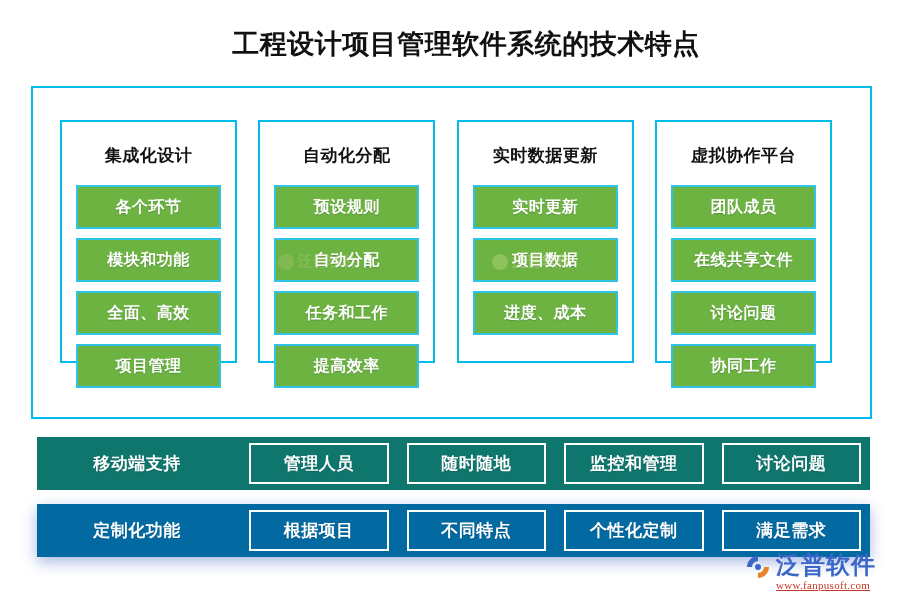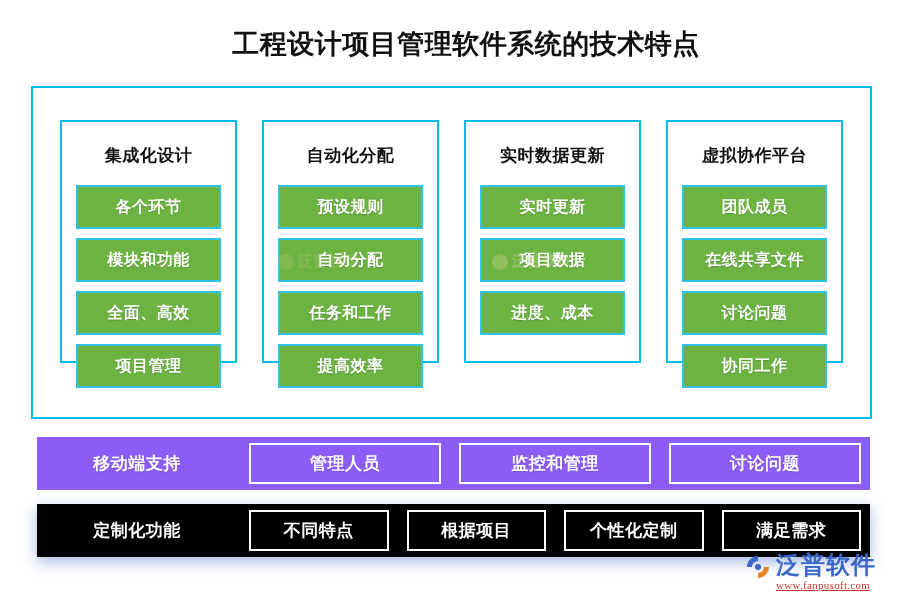--- a/index.html
+++ b/index.html
@@ -50,21 +50,21 @@
 
   
   .columns {
     position: absolute;
     left: 31px;
     top: 86px;
     width: 841px;
     height: 291px;
     display: flex;
     justify-content: space-between;
-    padding: 34px 29px 14px 29px;
+    padding: 34px 40px 14px 29px;
     box-sizing: border-box;
   }
   .column {
     width: 177px;
     border: 2px solid #00bcea;
     box-sizing: border-box;
     background: transparent;
     display: flex;
     flex-direction: column;
     align-items: center;
@@ -105,25 +105,25 @@
     position: absolute;
     left: 37px;
     width: 833px;
     height: 53px;
     display: flex;
     align-items: center;
     box-sizing: border-box;
   }
   .bar-1 {
     top: 437px;
-    background: #8b5cf6;
+    background: #0f766e;
   }
   .bar-2 {
     top: 504px;
-    background: #000000;
+    background: #0369a1;
     box-shadow: 0 5px 14px rgba(60,100,190,0.45);
   }
   .bar-label {
     width: 200px;
     text-align: center;
     font-size: 17px;
     font-weight: bold;
     color: #ffffff;
     white-space: nowrap;
     letter-spacing: 0.5px;
@@ -298,30 +298,31 @@
 
   <div class="watermark-right">
     <span class="wm-mark"></span>
     <span class="wm-text">泛普软件</span>
   </div>
 
   <div class="bar bar-1">
     <div class="bar-label">移动端支持</div>
     <div class="bar-items">
       <div class="bar-chip">管理人员</div>
+      <div class="bar-chip">随时随地</div>
       <div class="bar-chip">监控和管理</div>
       <div class="bar-chip">讨论问题</div>
     </div>
   </div>
 
   <div class="bar bar-2">
     <div class="bar-label">定制化功能</div>
     <div class="bar-items">
+      <div class="bar-chip">根据项目</div>
       <div class="bar-chip">不同特点</div>
-      <div class="bar-chip">根据项目</div>
       <div class="bar-chip">个性化定制</div>
       <div class="bar-chip">满足需求</div>
     </div>
   </div>
 
   <div class="brand">
     <span class="brand-mark">
       <svg width="26" height="26" viewBox="0 0 26 26" aria-hidden="true">
         <path d="M2 13 A11 11 0 0 1 13 2 L13 7 A6 6 0 0 0 7 13 Z" fill="#3a66c8"></path>
         <path d="M24 13 A11 11 0 0 1 13 24 L13 19 A6 6 0 0 0 19 13 Z" fill="#e8832a"></path>

